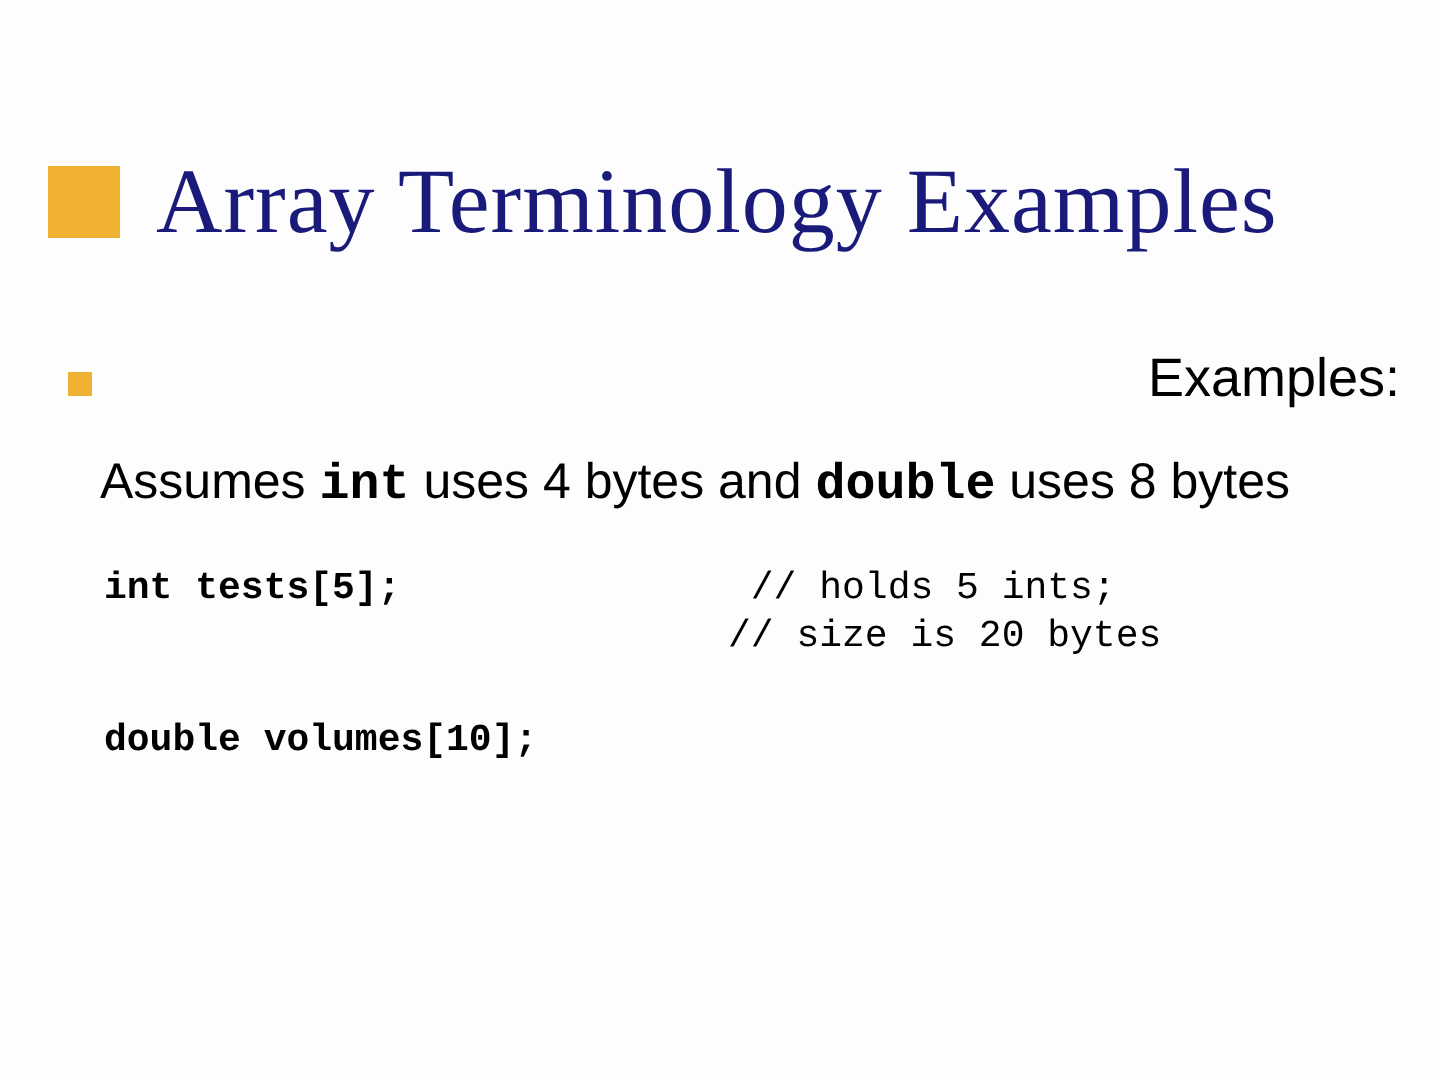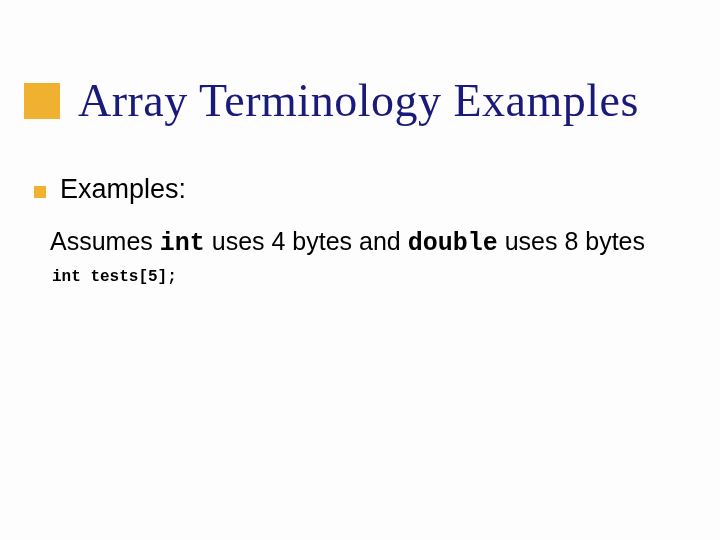--- a/index.html
+++ b/index.html
@@ -2,26 +2,26 @@
 <html><head>
 <meta charset="utf-8">
 <style>
   * { margin: 0; padding: 0; box-sizing: border-box; }
   html, body { width: 720px; height: 540px; background: #fdfdfd; font-family: Verdana, Geneva, sans-serif; }
   .slide { position: relative; width: 720px; height: 540px; padding: 0; }
   .title-row { position: absolute; top: 74px; left: 24px; right: 20px; display: flex; align-items: center; }
   .title-accent { width: 36px; height: 36px; background: #f0b030; margin-right: 18px; flex-shrink: 0; }
   .title-text { font-family: "Times New Roman", Times, serif; font-size: 46px; color: #1a1a7a; letter-spacing: 0.5px; }
   .content { position: absolute; top: 174px; left: 34px; right: 20px; }
-  .bullet-row { display: flex; align-items: baseline; margin-bottom: 22px; }
+  .bullet-row { display: flex; align-items: baseline; margin-bottom: 22px; justify-content: space-between; }
   .bullet { width: 12px; height: 12px; background: #f0b030; margin-right: 14px; margin-top: 10px; flex-shrink: 0; }
   .bullet-text { font-size: 27px; color: #000; }
   .assumes { font-size: 25px; color: #000; margin-left: 16px; margin-top: 2px; }
   .assumes .mono { font-family: "Courier New", Courier, monospace; font-weight: bold; }
-  .code-block { margin-top: 9px; margin-left: 18px; font-family: "Courier New", Courier, monospace; font-size: 16px; color: #000; line-height: 1.25; }
+  .code-block { margin-top: 26px; margin-left: 18px; font-family: "Courier New", Courier, monospace; font-size: 19px; color: #000; line-height: 1.25; }
   .code-row { display: flex; margin-bottom: 28px; }
   .decl { font-weight: bold; white-space: pre; min-width: 312px; }
   .comments { white-space: pre; }
 </style>
 </head>
 <body>
 
 <div class="slide">
 
   <div class="title-row">
@@ -37,22 +37,25 @@
     </div>
 
     <div class="assumes">
       <span>Assumes </span><span class="mono">int</span><span> uses 4 bytes and </span><span class="mono">double</span><span> uses 8 bytes</span>
     </div>
 
     <div class="code-block">
 
       <div class="code-row">
         <div class="decl">int tests[5];</div>
+        <div class="comments"><span> // holds 5 ints;</span>
+<span>// size is 20 bytes</span></div>
       </div>
 
       <div class="code-row">
+        <div class="decl">double volumes[10];</div>
       </div>
 
     </div>
 
   </div>
 
 </div>
 
 </body></html>

